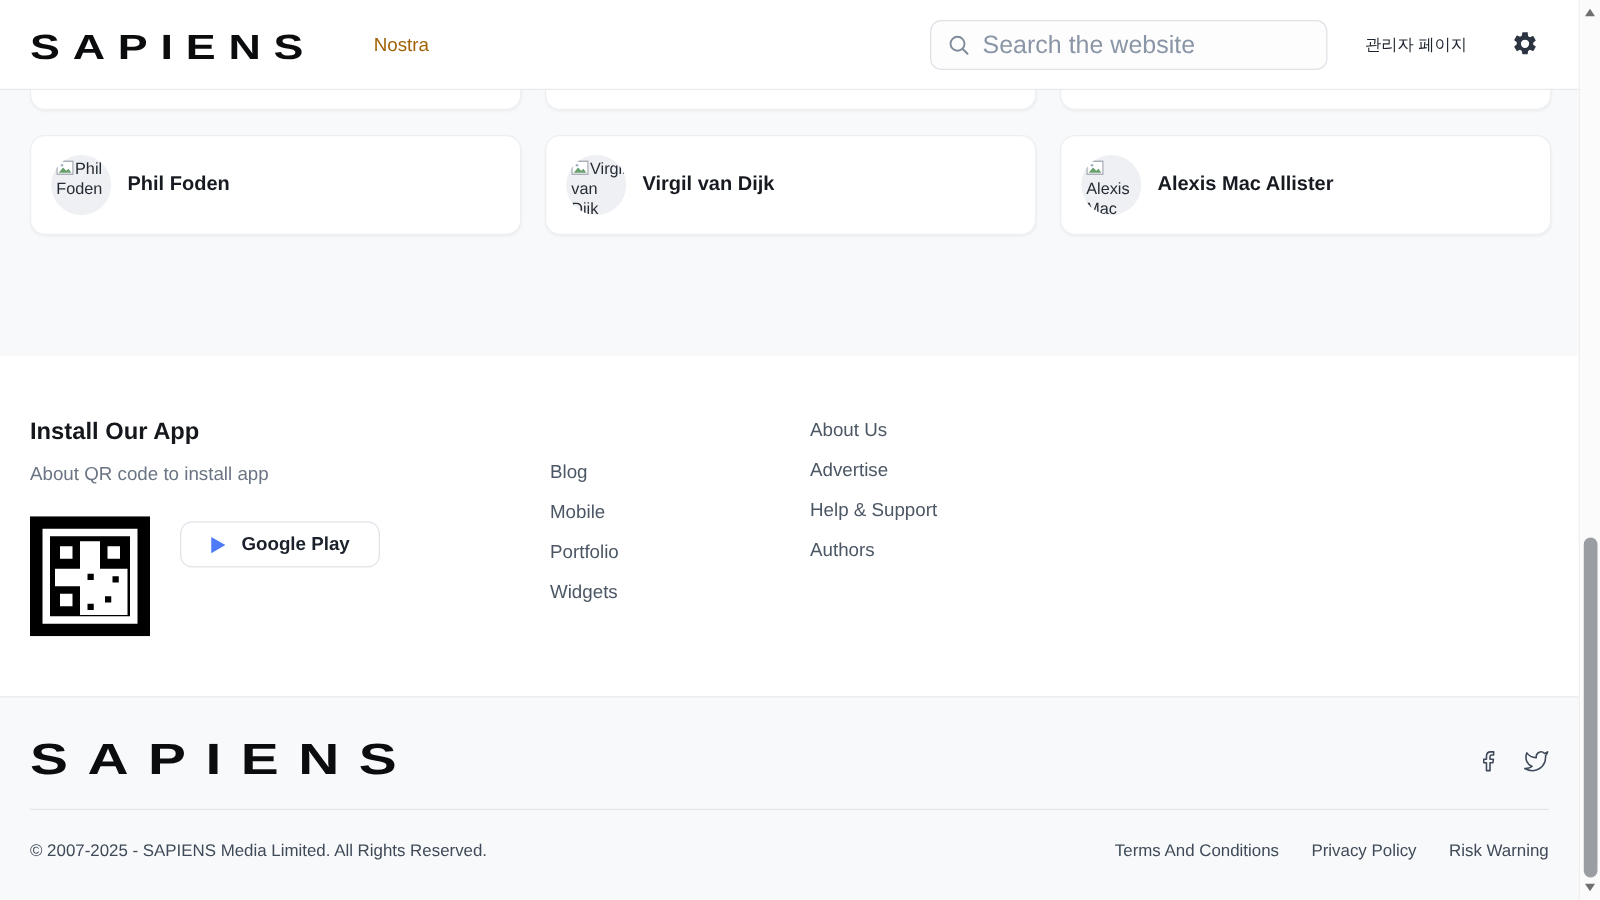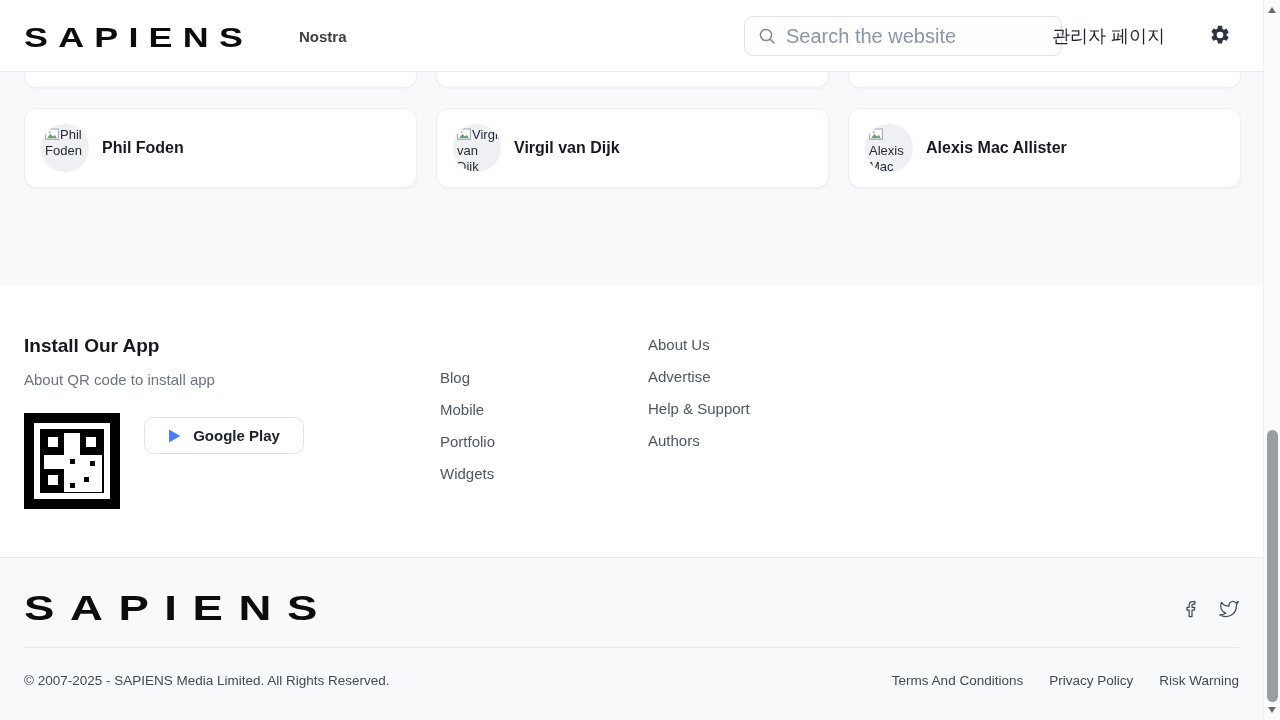--- a/index.html
+++ b/index.html
@@ -9,30 +9,30 @@
     background:#ffffff; color:#1a1f27; position:relative;
   }
   .content { position:absolute; left:0; top:0; width:1263px; height:552px; }
 
   
   .navbar { position:absolute; top:0; left:0; width:1263px; height:72px;
     background:#fff; border-bottom:1px solid #e9ebee; z-index:10; }
   .logo-word { font-weight:900; color:#0b0c0e; white-space:nowrap; }
   .nav-logo { position:absolute; left:24px; top:22px; font-size:28px;
     letter-spacing:8px; transform:scaleX(1.28); transform-origin:left center; cursor:pointer; }
-  .nav-sub { position:absolute; left:299px; top:28px; font-size:15px; font-weight:700; color:#404040; }
+  .nav-sub { position:absolute; left:299px; top:28px; font-size:15px; font-weight:400; color:#a16207; }
   .search-box { position:absolute; left:744px; top:16px; width:318px; height:40px;
     background:#fdfdfe; border:1px solid #dfe3e8; border-radius:9px;
     display:flex; align-items:center; padding-left:13px; }
   .search-box svg { flex:none; }
   .search-box input { border:none; outline:none; background:transparent; margin-left:10px;
     font-size:20px; color:#323a46; width:260px; font-family:inherit; }
   .search-box input::placeholder { color:#8a95a5; }
-  .admin-link { position:absolute; left:1052px; top:0; height:72px; display:flex;
-    align-items:center; font-size:18px; font-weight:500; color:#1e242e; cursor:pointer; }
+  .admin-link { position:absolute; left:1092px; top:0; height:72px; display:flex;
+    align-items:center; font-size:13px; font-weight:500; color:#1e242e; cursor:pointer; }
   .gear-btn { position:absolute; left:1209px; top:24px; width:24px; height:24px; cursor:pointer; }
 
   
   .cards-area { position:absolute; top:72px; left:0; width:1263px; height:213px;
     background:#f8f9fa; overflow:hidden; }
   .card-row { position:absolute; left:24px; width:1217px; display:grid;
     grid-template-columns:repeat(3,1fr); gap:19px; }
   .row-partial { top:-64px; }
   .row-main { top:36px; }
   .card { background:#fff; border:1px solid #edeff2; border-radius:12px; height:80px;

